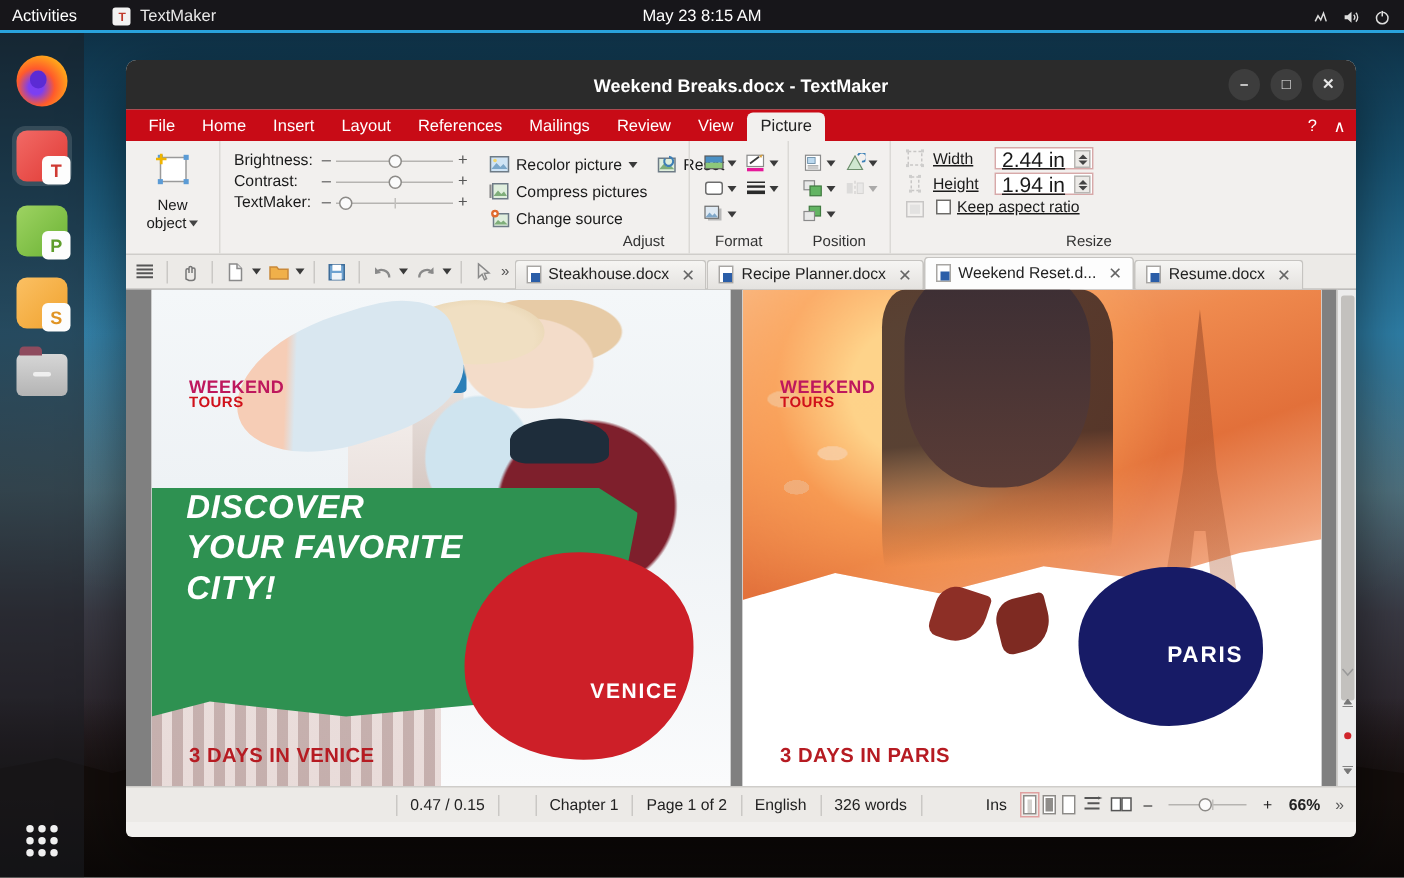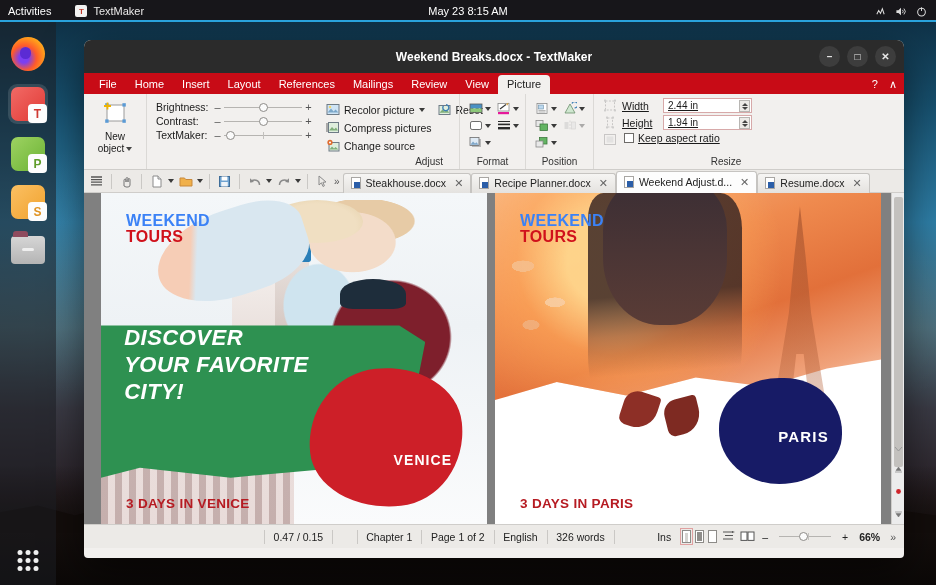--- a/index.html
+++ b/index.html
@@ -141,22 +141,22 @@
   .gridicons { display:flex; flex-direction:column; gap:3px; padding:4px 4px 0; }
   .girow { display:flex; gap:6px; align-items:center; }
   .gitem { display:flex; align-items:center; gap:2px; }
 
   .resize-body { display:flex; align-items:flex-start; padding-top:3px;text-decoration:underline; }
   .resize-left { display:flex; flex-direction:column; gap:3px; padding:1px 5px 0 4px; }
   .resize-fields { display:flex; flex-direction:column; gap:2px; }
   .rfield { display:flex; align-items:center; gap:5px; font-size:10.5px; }
   .rfield .lab { width:36px; }
   .spin {
-    width:89px; height:15px; border:1px solid #d7a9a9; background:#fff;
-    display:flex; align-items:center; font-size:10px; padding-left:4px; position:relative;text-align:center;
+    width:66px; height:15px; border:1px solid #d7a9a9; background:#fff;
+    display:flex; align-items:center; font-size:14px; padding-left:4px; position:relative;text-align:center;
   }
   .spin .sp {
     position:absolute; right:1px; top:1px; width:11px; height:12px;
     background:#eceae7; border:1px solid #b8b6b3; display:flex; flex-direction:column;
     align-items:center; justify-content:center; gap:1px;
   }
   .spin .sp b { width:0;height:0;border-left:3px solid transparent;border-right:3px solid transparent; display:block; }
   .spin .sp .up { border-bottom:3px solid #444; }
   .spin .sp .dn { border-top:3px solid #444; }
   .kar { display:flex; align-items:center; gap:4px; font-size:10.5px; padding-left:2px; }
@@ -246,22 +246,22 @@
   .ven-blob {
     position:absolute; right:6%; bottom:5%; width:40%; height:42%;
     background:#cd1f28; border-radius:48% 52% 45% 55% / 55% 45% 55% 45%;
     transform:rotate(-6deg);
   }
   .ven-blob-txt {
     position:absolute; right:9%; bottom:17%; color:#fff; font-weight:bold;
     font-size:14px; letter-spacing:1.1px; z-index:4;
   }
   .wk-logo { position:absolute; left:6.5%; top:6%; z-index:5; line-height:1.02; }
-  .wk-logo .l1 { font-size:16px; font-weight:bold; color:#3b82f6; letter-spacing:.3px; }
-  .wk-logo .l2 { font-size:16px; font-weight:bold; color:#d0111b; letter-spacing:.3px; }
+  .wk-logo .l1 { font-size:12px; font-weight:bold; color:#be185d; letter-spacing:.3px;margin-top:39px; }
+  .wk-logo .l2 { font-size:10px; font-weight:bold; color:#d0111b; letter-spacing:.3px; }
   .headline {
     position:absolute; left:6%; top:40%; z-index:4; color:#fff;
     font-size:22px; font-weight:bold; line-height:1.22; letter-spacing:.5px;
     text-transform:uppercase; font-style:italic;
   }
   .bottomline {
     position:absolute; left:6.5%; bottom:4%; z-index:5;
     color:#b61b22; font-weight:bold; font-size:13.5px; letter-spacing:.3px;
   }
 
@@ -754,21 +754,21 @@
         <span>Steakhouse.docx</span>
         <span class="x">✕</span>
       </div>
       <div class="dtab">
         <span class="fileico"></span>
         <span>Recipe Planner.docx</span>
         <span class="x">✕</span>
       </div>
       <div class="dtab active">
         <span class="fileico"></span>
-        <span>Weekend Adjust.d...</span>
+        <span>Weekend Reset.d...</span>
         <span class="x">✕</span>
       </div>
       <div class="dtab">
         <span class="fileico"></span>
         <span>Resume.docx</span>
         <span class="x">✕</span>
       </div>
     </div>
   </div>
 

